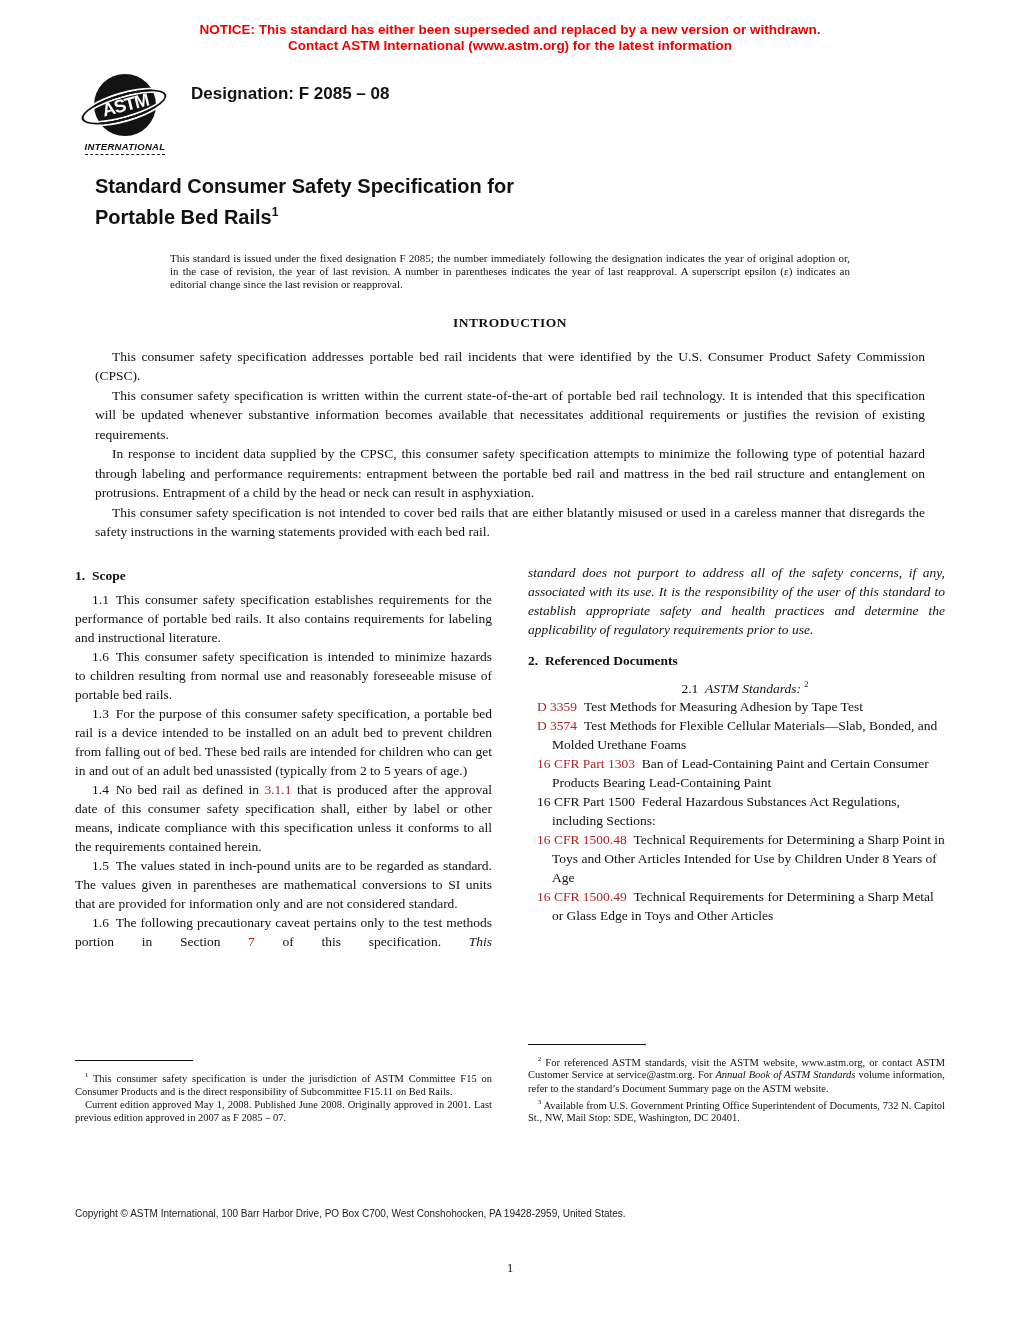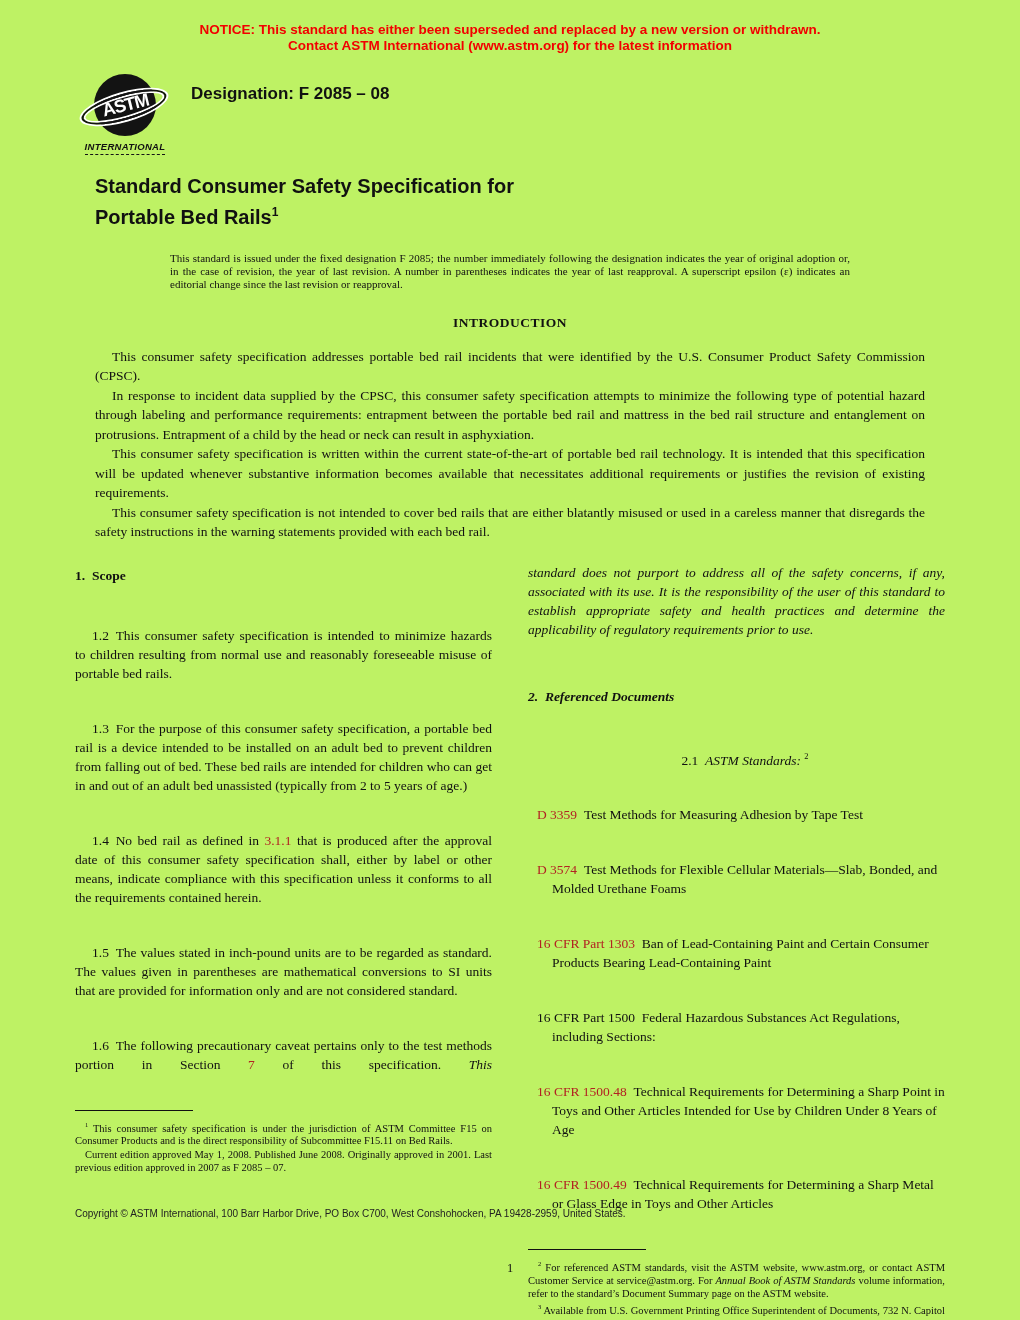--- a/index.html
+++ b/index.html
@@ -1,21 +1,21 @@
 <!DOCTYPE html>
 <html><head>
 <meta charset="utf-8">
 <style>
   * { margin:0; padding:0; box-sizing:border-box; }
   html,body { background:#e8e8e8; }
   .page {
     position:relative;
     width:1020px; height:1320px;
     margin:0 auto;
-    background:#bef264;
+    background:#ffffff;
     overflow:hidden;
     font-family:"Liberation Serif", serif;
     color:#111;
   }
   
   .notice {
     padding-top:22px;
     text-align:center;
     font-family:"Liberation Sans", sans-serif;
     font-weight:bold;
@@ -112,21 +112,20 @@
     margin:21px 75px 0 75px;
     height:562px;
   }
   .col {
     flex:1;
     display:flex;
     flex-direction:column;
     font-size:13.5px;
     line-height:19px;
     text-align:justify;
-    gap:36px;
   }
   .sec-heading {
     font-weight:bold;
     font-size:13.5px;
     margin:3px 0 5px 0;
     text-align:left;
   }
   .col p.body-p { text-indent:17px; }
   .col p.cont { font-style:italic; text-indent:0; }
   .col p.force-last { text-align-last:justify; }
@@ -193,45 +192,46 @@
   <h1 class="doc-title">
     <span>Standard Consumer Safety Specification for</span><br>
     <span>Portable Bed Rails</span><sup>1</sup>
   </h1>
 
   <p class="issue-note">This standard is issued under the fixed designation F 2085; the number immediately following the designation indicates the year of original adoption or, in the case of revision, the year of last revision. A number in parentheses indicates the year of last reapproval. A superscript epsilon (ε) indicates an editorial change since the last revision or reapproval.</p>
 
   <div class="intro-heading">INTRODUCTION</div>
   <div class="intro-body">
     <p>This consumer safety specification addresses portable bed rail incidents that were identified by the U.S. Consumer Product Safety Commission (CPSC).</p>
+    <p>This consumer safety specification is written within the current state-of-the-art of portable bed rail technology. It is intended that this specification will be updated whenever substantive information becomes available that necessitates additional requirements or justifies the revision of existing requirements.</p>
     <p>In response to incident data supplied by the CPSC, this consumer safety specification attempts to minimize the following type of potential hazard through labeling and performance requirements: entrapment between the portable bed rail and mattress in the bed rail structure and entanglement on protrusions. Entrapment of a child by the head or neck can result in asphyxiation.</p>
-    <p>This consumer safety specification is written within the current state-of-the-art of portable bed rail technology. It is intended that this specification will be updated whenever substantive information becomes available that necessitates additional requirements or justifies the revision of existing requirements.</p>
     <p>This consumer safety specification is not intended to cover bed rails that are either blatantly misused or used in a careless manner that disregards the safety instructions in the warning statements provided with each bed rail.</p>
   </div>
 
   <div class="columns">
 
     <div class="col">
       <h3 class="sec-heading">1. Scope</h3>
-      <p class="body-p">1.2 This consumer safety specification is intended to minimize hazards to children resulting from normal use and reasonably foreseeable misuse of portable bed rails.</p>
+      <p class="body-p">1.1 This consumer safety specification establishes requirements for the performance of portable bed rails. It also contains requirements for labeling and instructional literature.</p>
+      <p class="body-p">1.6 This consumer safety specification is intended to minimize hazards to children resulting from normal use and reasonably foreseeable misuse of portable bed rails.</p>
       <p class="body-p">1.3 For the purpose of this consumer safety specification, a portable bed rail is a device intended to be installed on an adult bed to prevent children from falling out of bed. These bed rails are intended for children who can get in and out of an adult bed unassisted (typically from 2 to 5 years of age.)</p>
       <p class="body-p"><span>1.4 No bed rail as defined in </span><span class="seg-link">3.1.1</span><span> that is produced after the approval date of this consumer safety specification shall, either by label or other means, indicate compliance with this specification unless it conforms to all the requirements contained herein.</span></p>
       <p class="body-p">1.5 The values stated in inch-pound units are to be regarded as standard. The values given in parentheses are mathematical conversions to SI units that are provided for information only and are not considered standard.</p>
       <p class="body-p force-last"><span>1.6 The following precautionary caveat pertains only to the test methods portion in Section </span><span class="seg-link">7</span><span> of this specification. </span><span class="seg-italic">This</span></p>
 
       <div class="footnote">
         <div class="fn-rule"></div>
         <p><sup class="seg-sup">1</sup><span> This consumer safety specification is under the jurisdiction of ASTM Committee F15 on Consumer Products and is the direct responsibility of Subcommittee F15.11 on Bed Rails.</span></p>
         <p>Current edition approved May 1, 2008. Published June 2008. Originally approved in 2001. Last previous edition approved in 2007 as F 2085 – 07.</p>
       </div>
     </div>
 
     <div class="col">
       <p class="cont">standard does not purport to address all of the safety concerns, if any, associated with its use. It is the responsibility of the user of this standard to establish appropriate safety and health practices and determine the applicability of regulatory requirements prior to use.</p>
-      <h3 class="sec-heading" style="margin-top:12px;font-style:italic;">2. Referenced Documents</h3>
+      <h3 class="sec-heading" style="margin-top:12px;">2. Referenced Documents</h3>
       <p class="sub"><span>2.1 </span><span class="seg-italic">ASTM Standards:</span><span> </span><sup class="seg-sup">2</sup></p>
       <p class="ref"><span class="seg-link">D 3359</span><span> Test Methods for Measuring Adhesion by Tape Test</span></p>
       <p class="ref"><span class="seg-link">D 3574</span><span> Test Methods for Flexible Cellular Materials—Slab, Bonded, and Molded Urethane Foams</span></p>
       <p class="ref"><span class="seg-link">16 CFR Part 1303</span><span> Ban of Lead-Containing Paint and Certain Consumer Products Bearing Lead-Containing Paint</span></p>
       <p class="ref"><span>16 CFR Part 1500 Federal Hazardous Substances Act Regulations, including Sections:</span></p>
       <p class="ref"><span class="seg-link">16 CFR 1500.48</span><span> Technical Requirements for Determining a Sharp Point in Toys and Other Articles Intended for Use by Children Under 8 Years of Age</span></p>
       <p class="ref"><span class="seg-link">16 CFR 1500.49</span><span> Technical Requirements for Determining a Sharp Metal or Glass Edge in Toys and Other Articles</span></p>
 
       <div class="footnote">
         <div class="fn-rule"></div>

